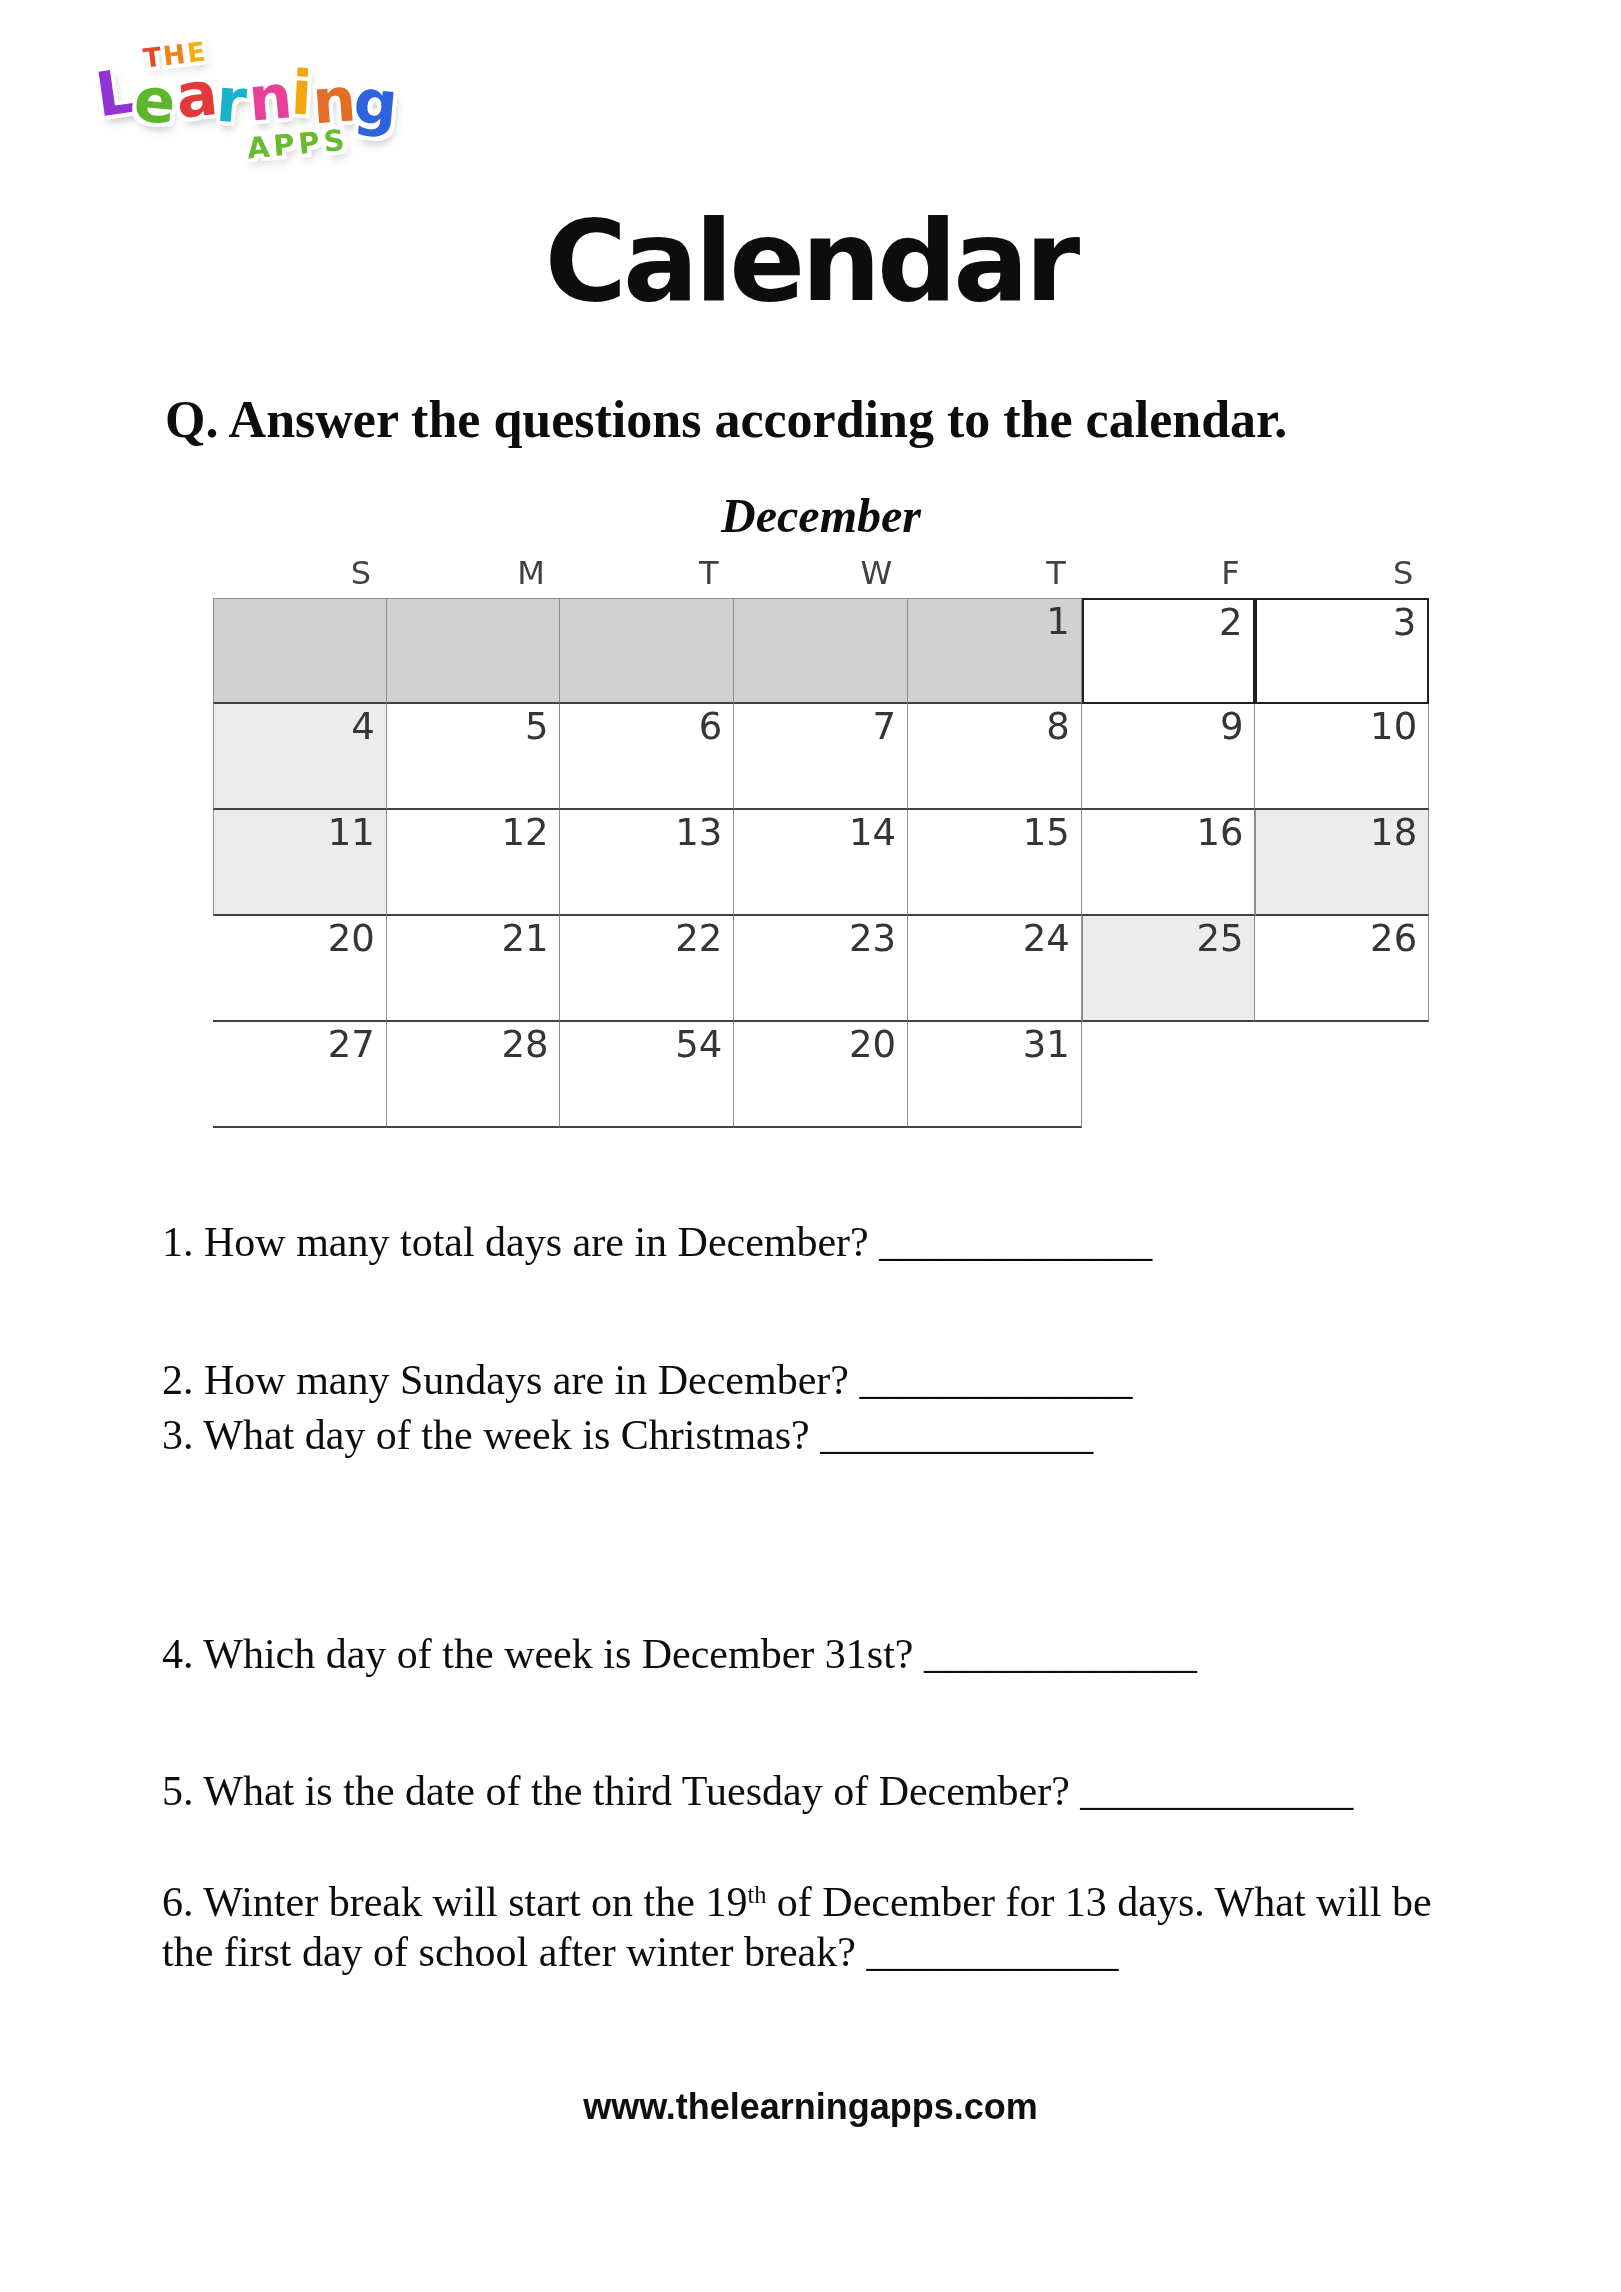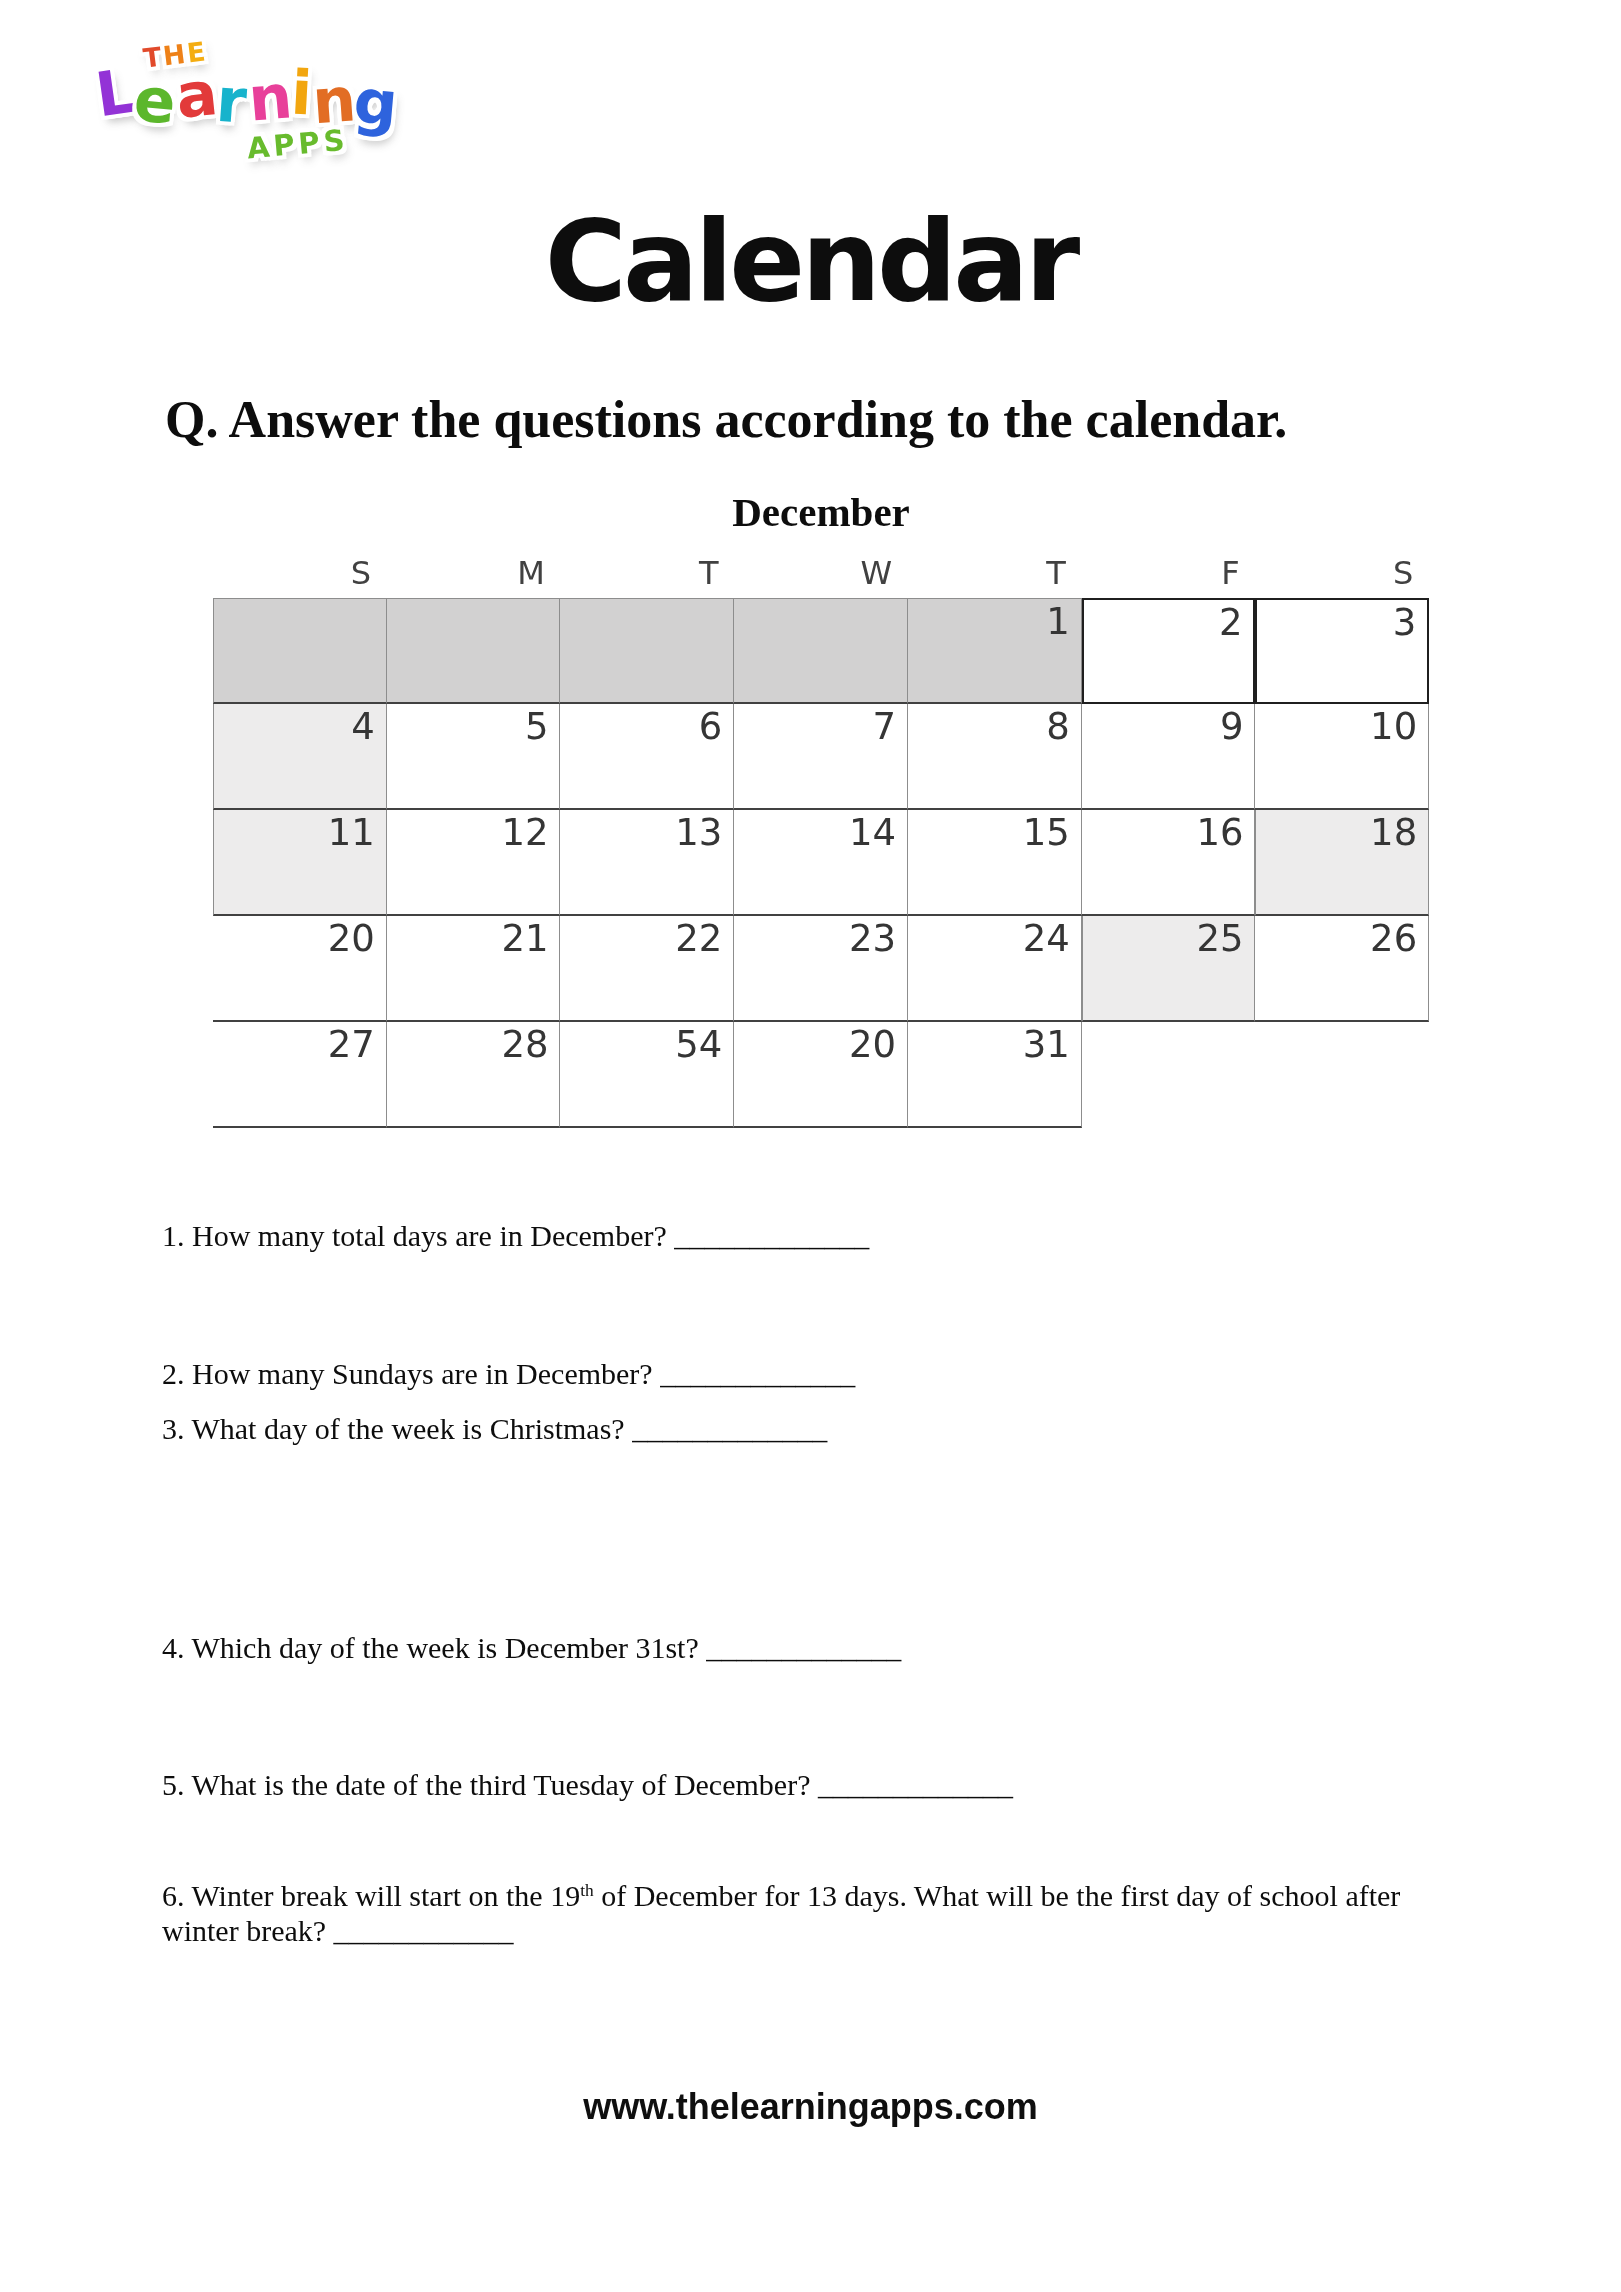--- a/index.html
+++ b/index.html
@@ -32,21 +32,21 @@
     text-align:center;
     font-family:"DejaVu Sans", sans-serif;font-weight:bold;
     font-size:112px;letter-spacing:-3.9px;color:#0d0d0d;
   }
   .prompt{
     position:absolute;left:165px;top:390px;
     font-weight:bold;font-size:52px;color:#0d0d0d;white-space:nowrap;
   }
   .month{
     position:absolute;left:213px;top:488px;width:1216px;
-    text-align:center;font-weight:bold;font-size:41px;color:#0d0d0d;
+    text-align:center;font-weight:bold;font-size:48px;color:#0d0d0d;font-style:italic;
   }
 
   
   .day-headers{
     position:absolute;left:213px;top:549px;width:1216px;height:49px;
     display:flex;
   }
   .dayhdr{
     flex:1;display:flex;align-items:flex-end;justify-content:flex-end;
     padding:0 15.7px 5.9px 0;box-sizing:border-box;
@@ -66,21 +66,21 @@
   .cell.row0{border-top:1px solid var(--gridline);}
   .cell.col0{border-left:1px solid var(--gridline);}
   .cell.lead{background:var(--lead);}
   .cell.sun{background:var(--sun);}
   .cell.boxed{border:2.9px solid var(--boxline);}
   .daynum{font-size:37px;line-height:1.05;color:#353535;}
 
   
   .question{
     position:absolute;left:162px;
-    font-size:30px;line-height:1.18;color:#0d0d0d;white-space:nowrap;
+    font-size:42px;line-height:1.18;color:#0d0d0d;white-space:nowrap;
   }
   .question.wrap{white-space:normal;width:1304px;}
   .sup{font-size:0.58em;position:relative;top:-0.55em;}
   .blank{letter-spacing:0;}
 
   
   .footer{
     position:absolute;left:0;top:2086px;width:100%;
     text-align:center;
     font-family:"Liberation Sans", sans-serif;font-weight:bold;

